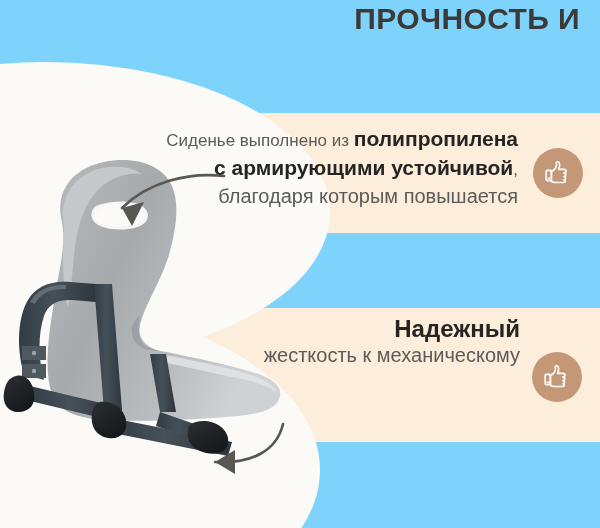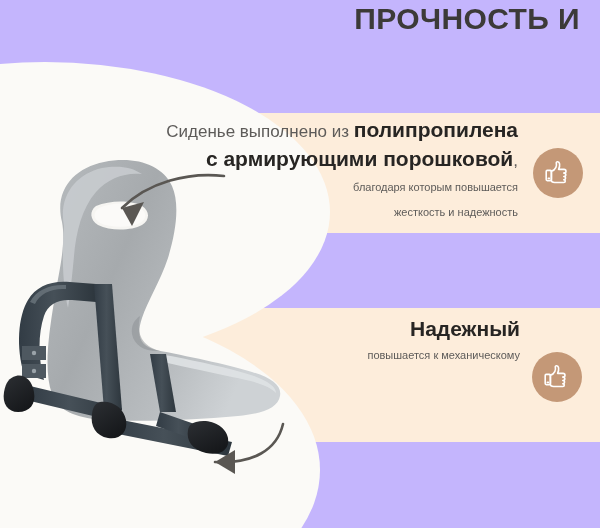--- a/index.html
+++ b/index.html
@@ -2,21 +2,21 @@
 <html><head>
 <meta charset="utf-8">
 <style>
   html,body{margin:0;padding:0;}
   body{
     width:600px;height:528px;overflow:hidden;
     background:#faf8f4;
     font-family:"Liberation Sans","DejaVu Sans",sans-serif;
     position:relative;
   }
-  #stage{position:absolute;inset:0;width:600px;height:528px;overflow:hidden;background:#c4b5fd;}
+  #stage{position:absolute;inset:0;width:600px;height:528px;overflow:hidden;background:#7dd3fc;}
 
   
   .band{position:absolute;left:0;width:600px;background:#fdeddb;}
   #band-top{top:113px;height:120px;}
   #band-bottom{top:308px;height:134px;}
 
   
   .blob{position:absolute;background:#fbfaf7;border-radius:50%;}
   #blob-upper{left:-240px;top:62px;width:570px;height:300px;}
   #blob-lower{left:-300px;top:300px;width:620px;height:340px;}
@@ -28,26 +28,26 @@
     font-weight:bold;font-size:30px;line-height:33px;
     letter-spacing:0.4px;
     font-stretch:condensed;
     text-transform:uppercase;
   }
   #title .ln{display:block;white-space:nowrap;}
 
   
   .copy{position:absolute;text-align:right;color:#5d5b59;}
   .copy .ln{display:block;white-space:nowrap;line-height:25px;}
-  .copy .strong{font-weight:bold;color:#272523;font-size:21px;}
-  .copy .reg{font-size:11px;color:#5d5b59;}
+  .copy .strong{font-weight:bold;color:#272523;font-size:24px;}
+  .copy .reg{font-size:20px;color:#5d5b59;}
   .copy .mix{font-size:17px;color:#5d5b59;}
   .copy .mix b{font-size:21px;color:#272523;}
 
-  #copy-1{right:82px;top:116px;width:420px;}
+  #copy-1{right:82px;top:125px;width:420px;}
   #copy-1 .l1{line-height:27px;}
   #copy-1 .l2{line-height:28px;}
   #copy-1 .l3,#copy-1 .l4{line-height:25px;}
 
   #copy-2{right:80px;top:314px;width:420px;}
   #copy-2 .l1,#copy-2 .l2{line-height:29px;}
   #copy-2 .l3,#copy-2 .l4,#copy-2 .l5{line-height:25px;}
 
   
   .badge{
@@ -182,28 +182,27 @@
     <path d="M44,40 L66,34 L54,58 Z" fill="#5a5753"></path>
   </svg>
 
   <svg class="arrow" id="arrow-frame" viewBox="0 0 125 62">
     <path d="M118,6 C112,32 88,46 50,44" fill="none" stroke="#5a5753" stroke-width="2.6" stroke-linecap="round"></path>
     <path d="M50,44 L70,32 L70,56 Z" fill="#5a5753"></path>
   </svg>
 
   <div class="copy" id="copy-1">
     <span class="ln l1 mix"><span>Сиденье выполнено из </span><b>полипропилена</b></span>
-    <span class="ln l2 mix"><b>с армирующими порошковой</b><span>,</span></span>
+    <span class="ln l2 mix"><b>с армирующими устойчивой</b><span>,</span></span>
     <span class="ln l3 reg">благодаря которым повышается</span>
-    <span class="ln l4 reg">жесткость и надежность</span>
   </div>
 
   <div class="copy" id="copy-2">
     <span class="ln l1 strong">Надежный</span>
-    <span class="ln l4 reg">повышается к механическому</span>
+    <span class="ln l4 reg">жесткость к механическому</span>
   </div>
 
   <div class="badge" id="badge-1">
     <svg width="30" height="30" viewBox="0 0 30 30">
       <g fill="none" stroke="#ffffff" stroke-width="1.6" stroke-linejoin="round" stroke-linecap="round">
         <rect x="3.2" y="12.4" width="5.2" height="10.2" rx="1"></rect>
         <path d="M8.4,13.2 C10.6,12.6 12.0,11.2 12.9,9.3 C13.6,7.8 13.6,6.4 13.3,5.3 C13.1,4.4 13.7,3.6 14.6,3.7 C15.6,3.8 16.4,4.7 16.6,5.9 C16.9,7.8 16.4,9.7 15.6,11.4 L21.0,11.4 C22.2,11.4 23.0,12.3 23.0,13.3 C23.0,14.3 22.2,15.1 21.0,15.1"></path>
         <path d="M21.0,15.1 C22.1,15.1 22.8,15.9 22.8,16.8 C22.8,17.8 22.1,18.5 21.0,18.5"></path>
         <path d="M21.0,18.5 C22.0,18.5 22.6,19.2 22.6,20.1 C22.6,21.0 22.0,21.7 21.0,21.7"></path>
         <path d="M21.0,21.7 C21.8,21.7 22.3,22.3 22.3,23.1 C22.3,23.9 21.7,24.5 20.8,24.5 L11.6,24.5 C10.0,24.5 8.4,23.8 8.4,22.6 L8.4,13.2"></path>

